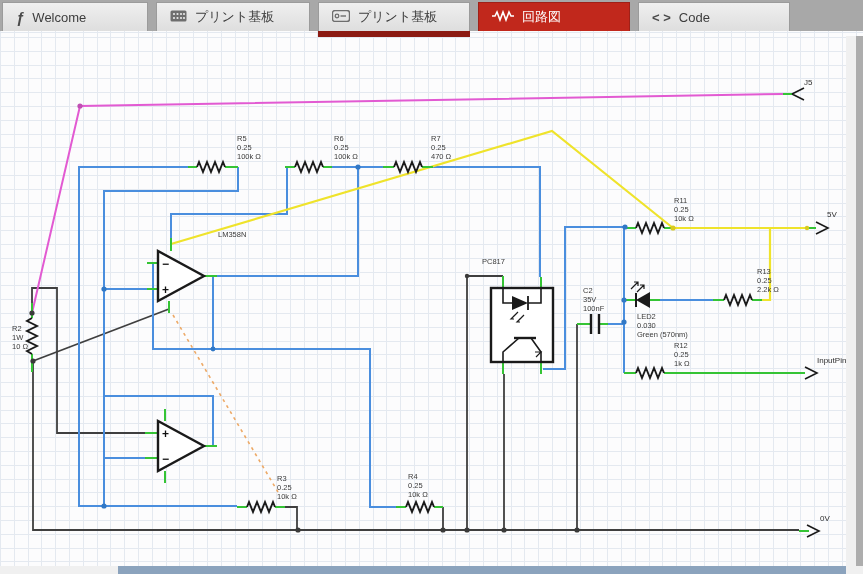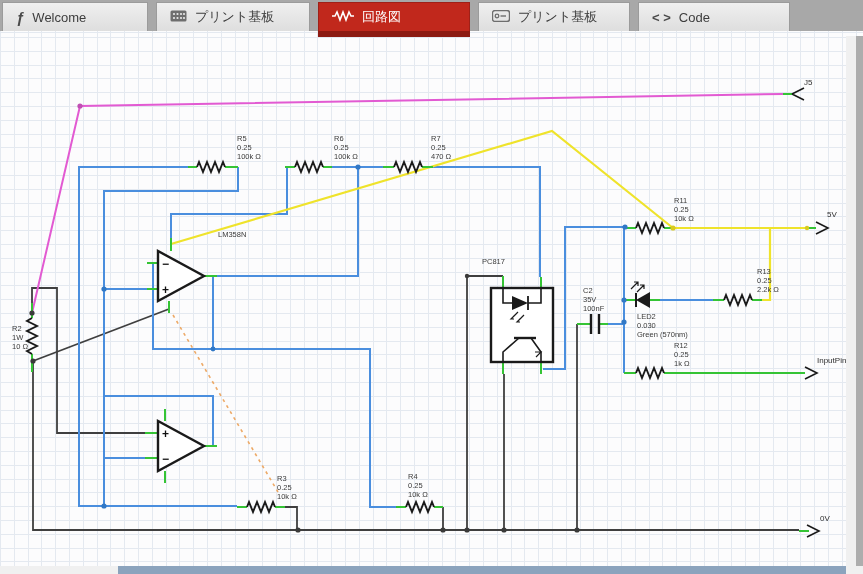--- a/index.html
+++ b/index.html
@@ -70,37 +70,37 @@
             <circle cx="14" cy="4" r="1.1"></circle>
             <circle cx="4" cy="8" r="1.1"></circle>
             <circle cx="7.5" cy="8" r="1.1"></circle>
             <circle cx="11" cy="8" r="1.1"></circle>
             <circle cx="14" cy="8" r="1.1"></circle>
           </g>
         </svg>
     </span>
     <span>プリント基板</span>
   </div>
-  <div class="tab active" style="width:152px">
-    <span>
-      <svg width="22" height="12">
-          <path d="M0,6 h3 l2,-4 l3,8 l3,-8 l3,8 l3,-8 l2,4 h3" fill="none" stroke="#fff" stroke-width="1.6"></path>
-        </svg>
-    </span>
-    <span>回路図</span>
-  </div>
   <div class="tab" style="width:152px">
     <span>
       <svg width="18" height="12">
           <rect x="0.5" y="0.5" width="17" height="11" rx="2.5" fill="none" stroke="#6e6e6e" stroke-width="1.4"></rect>
           <circle cx="5" cy="6" r="1.8" fill="none" stroke="#6e6e6e" stroke-width="1.3"></circle>
           <line x1="8.5" y1="6" x2="14" y2="6" stroke="#6e6e6e" stroke-width="1.4"></line>
         </svg>
     </span>
     <span>プリント基板</span>
+  </div>
+  <div class="tab active" style="width:152px">
+    <span>
+      <svg width="22" height="12">
+          <path d="M0,6 h3 l2,-4 l3,8 l3,-8 l3,8 l3,-8 l2,4 h3" fill="none" stroke="#fff" stroke-width="1.6"></path>
+        </svg>
+    </span>
+    <span>回路図</span>
   </div>
   <div class="tab" style="width:152px">
     <span class="glyph" style="font-style:normal;font-size:13px">&lt; &gt;</span>
     <span>Code</span>
   </div>
 </div>
 <div class="active-underline"></div>
 
 <div class="canvas"></div>
 

